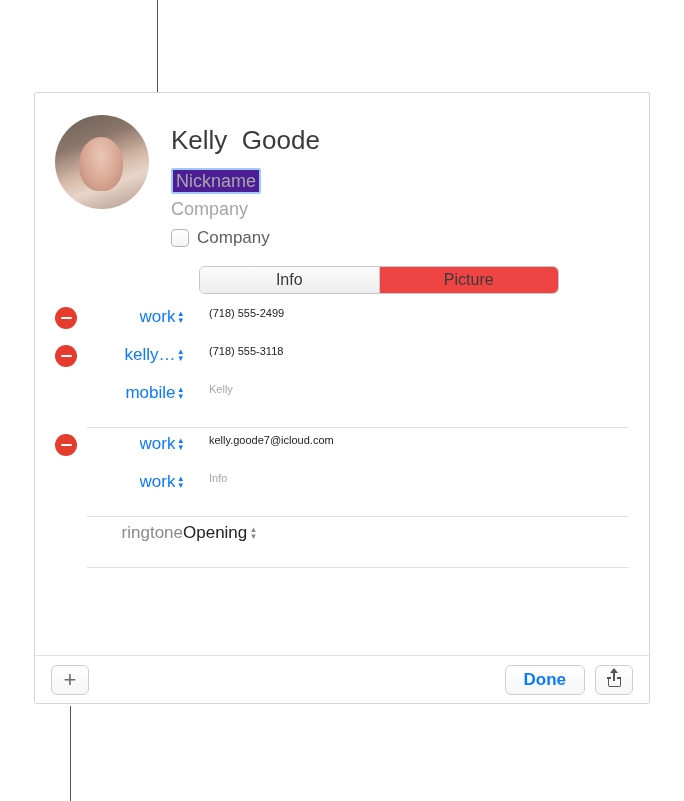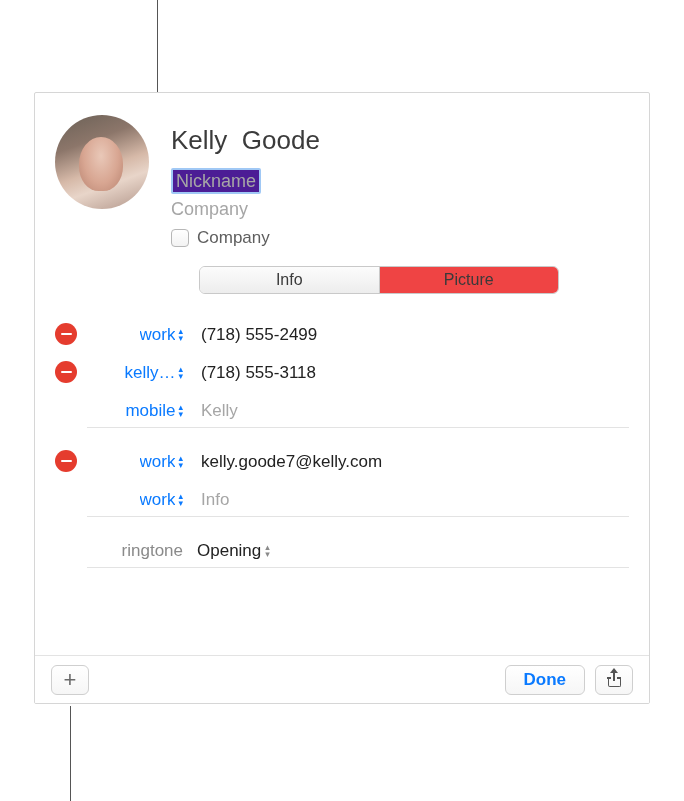--- a/index.html
+++ b/index.html
@@ -123,21 +123,21 @@
       background: linear-gradient(#fcfcfc, #ededed);
     }
     .segmented-btn:first-child {
       border-right: 1px solid #c9c9c9;
     }
     .fields-list {
       padding: 10px 20px 0 20px;
     }
     .field-row {
       display: flex;
-      align-items: flex-end;
+      align-items: flex-start;
       min-height: 38px;
     }
     .remove-btn {
       width: 22px;
       height: 22px;
       border-radius: 50%;
       background: #e53c2e;
       display: flex;
       align-items: center;
       justify-content: center;
@@ -178,40 +178,39 @@
       display: flex;
       flex-direction: column;
       gap: 0;
       line-height: 7px;
       font-size: 9px;
       color: #0a7aff;
       flex-shrink: 0;
     }
     .stepper.gray { color: #8a8a8a; }
     .field-value {
-      font-size: 17px;
+      font-size: 11px;
       color: #222;
-      margin-left: 18px;
+      margin-left: 26px;
       flex: 1;
     }
     .field-value.placeholder {
       color: #a6a6a6;
     }
     .section-divider {
       height: 1px;
       background: #e3e3e3;
       margin: 6px 0 6px 32px;
     }
     .ringtone-select {
       display: flex;
       align-items: center;
       gap: 4px;
       font-size: 17px;
       color: #222;
-      margin-left: 14px;
     }
     .footer {
       position: absolute;
       left: 0;
       right: 0;
       bottom: 0;
       height: 48px;
       border-top: 1px solid #e3e3e3;
       display: flex;
       align-items: center;
@@ -367,21 +366,21 @@
       <div class="remove-btn">
           <div class="minus"></div>
         </div>
       <div class="label-select">
         <span class="label-text">work</span>
         <span class="stepper">
             <span>▴</span>
             <span>▾</span>
           </span>
       </div>
-      <div class="field-value">kelly.goode7@kelly.com</div>
+      <div class="field-value">kelly.goode7@icloud.com</div>
     </div>
 
     <div class="field-row">
       <div class="remove-spacer"></div>
       <div class="label-select">
         <span class="label-text">work</span>
         <span class="stepper">
             <span>▴</span>
             <span>▾</span>
           </span>

